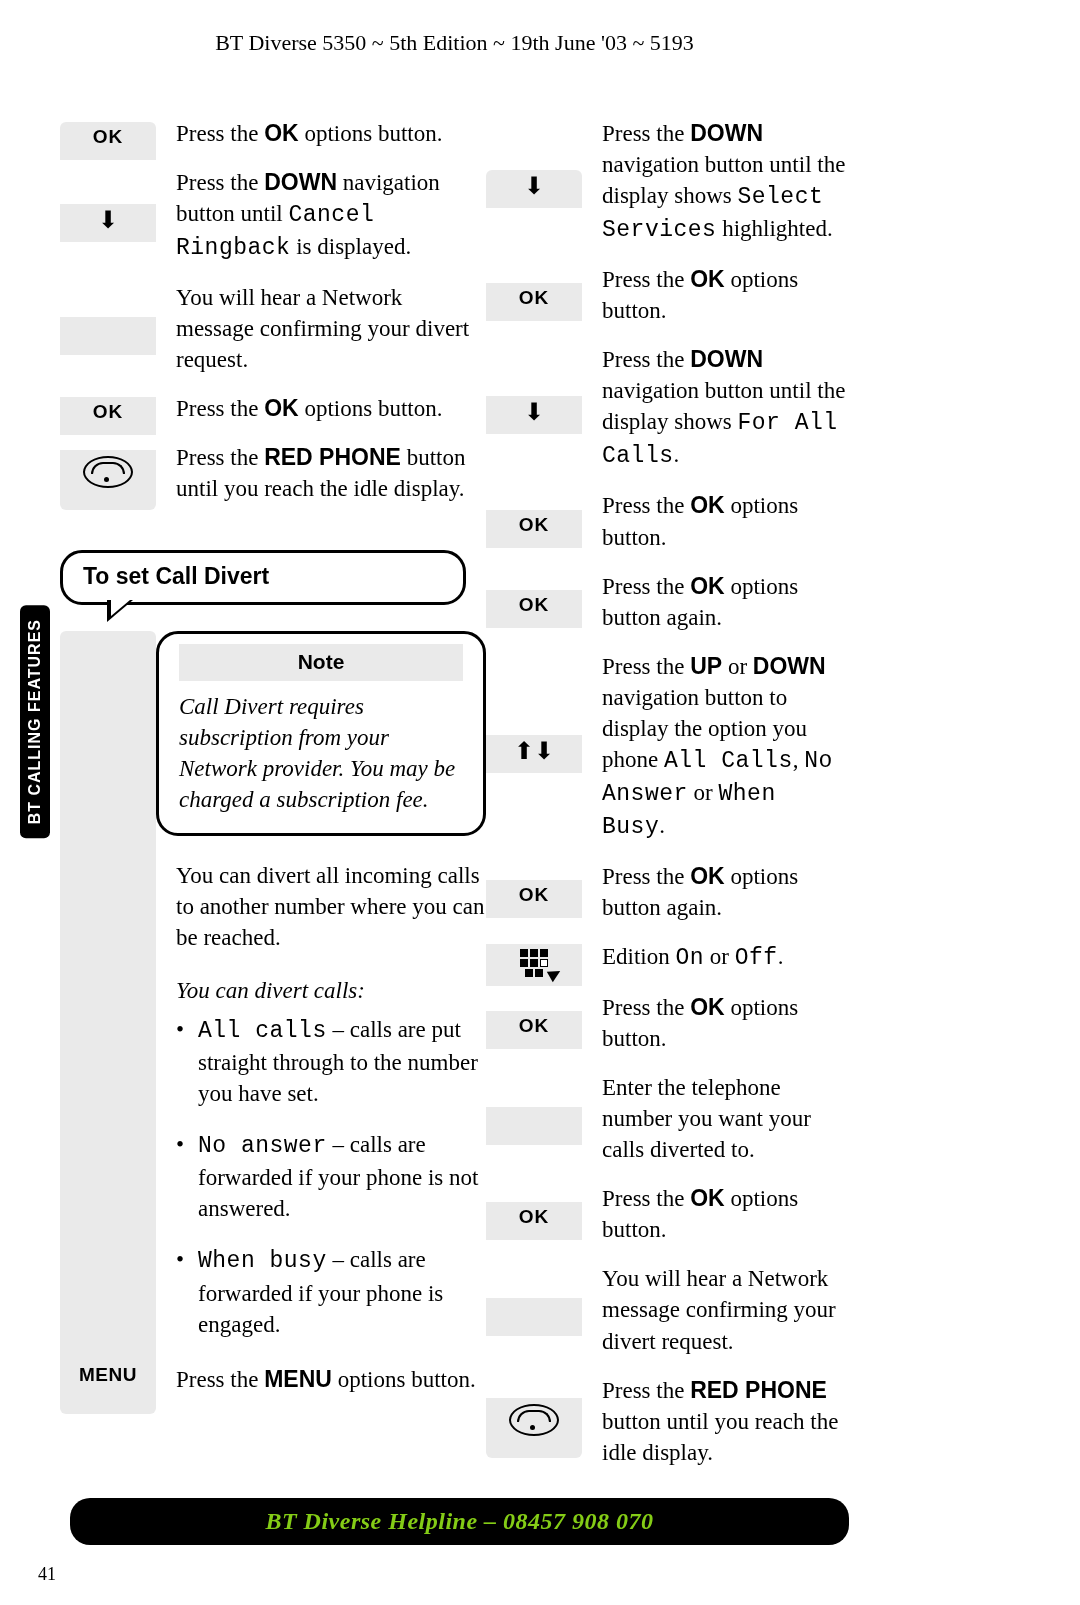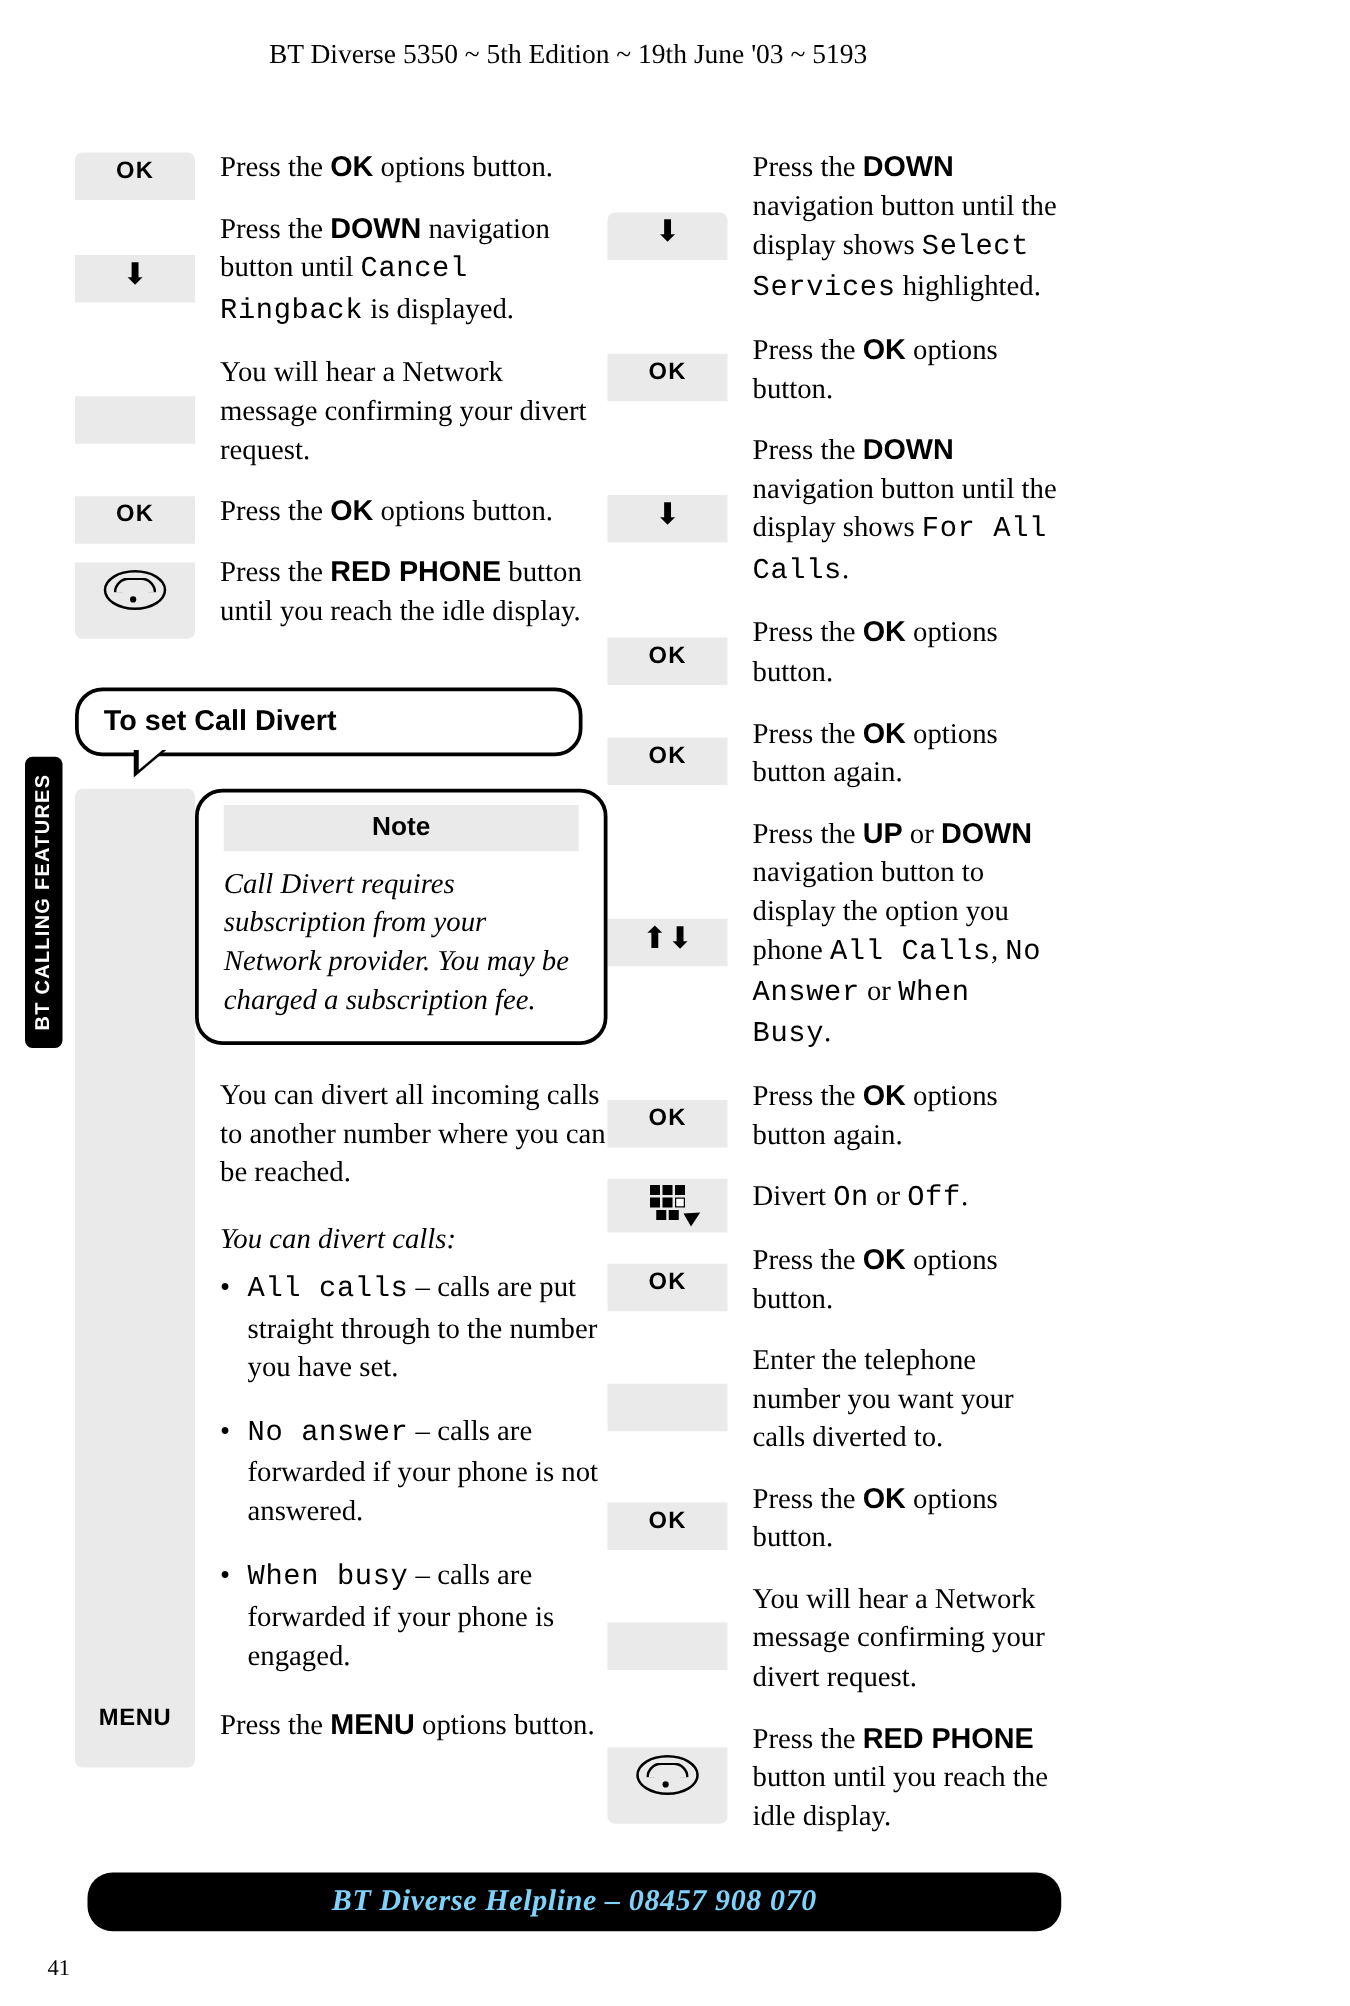--- a/index.html
+++ b/index.html
@@ -225,21 +225,21 @@
     position: absolute;
     left: 0;
     top: 0;
   }
 
   .helpline {
     position: absolute;
     left: 70px; right: 70px;
     bottom: 60px;
     background: #000;
-    color: #7dd3fc;
+    color: #84cc16;
     font-family: Georgia, serif;
     font-style: italic;
     font-weight: bold;
     text-align: center;
     font-size: 24px;
     padding: 10px 0;
     border-radius: 20px;
     letter-spacing: 0.5px;
   }
   .page-num {
@@ -361,21 +361,21 @@
       </div>
 
       <div class="step">
         <div class="icon-col cont">
           <span class="keypad">
             <span class="sq"></span><span class="sq"></span><span class="sq"></span><br>
             <span class="sq"></span><span class="sq"></span><span class="sq w"></span><br>
             <span class="sq"></span><span class="sq"></span>
           </span>
         </div>
-        <div class="txt"><span>Divert </span><span class="lcd">On</span><span> or </span><span class="lcd">Off</span><span>.</span></div>
+        <div class="txt"><span>Edition </span><span class="lcd">On</span><span> or </span><span class="lcd">Off</span><span>.</span></div>
       </div>
 
       <div class="step">
         <div class="icon-col cont"><span class="label-ok">OK</span></div>
         <div class="txt"><span>Press the </span><span class="bold">OK</span><span> options button.</span></div>
       </div>
 
       <div class="step">
         <div class="icon-col cont">&nbsp;</div>
         <div class="txt">Enter the telephone number you want your calls diverted to.</div>

